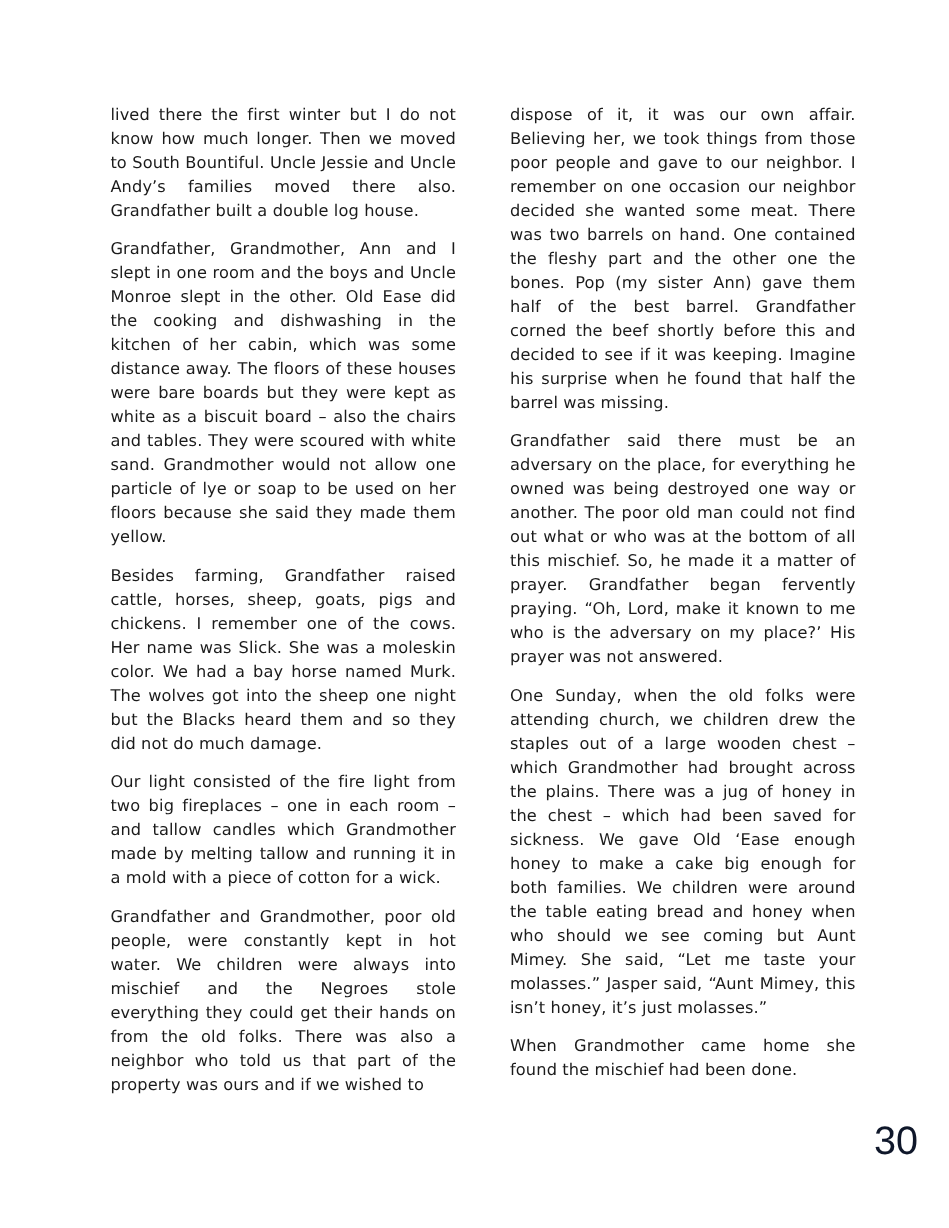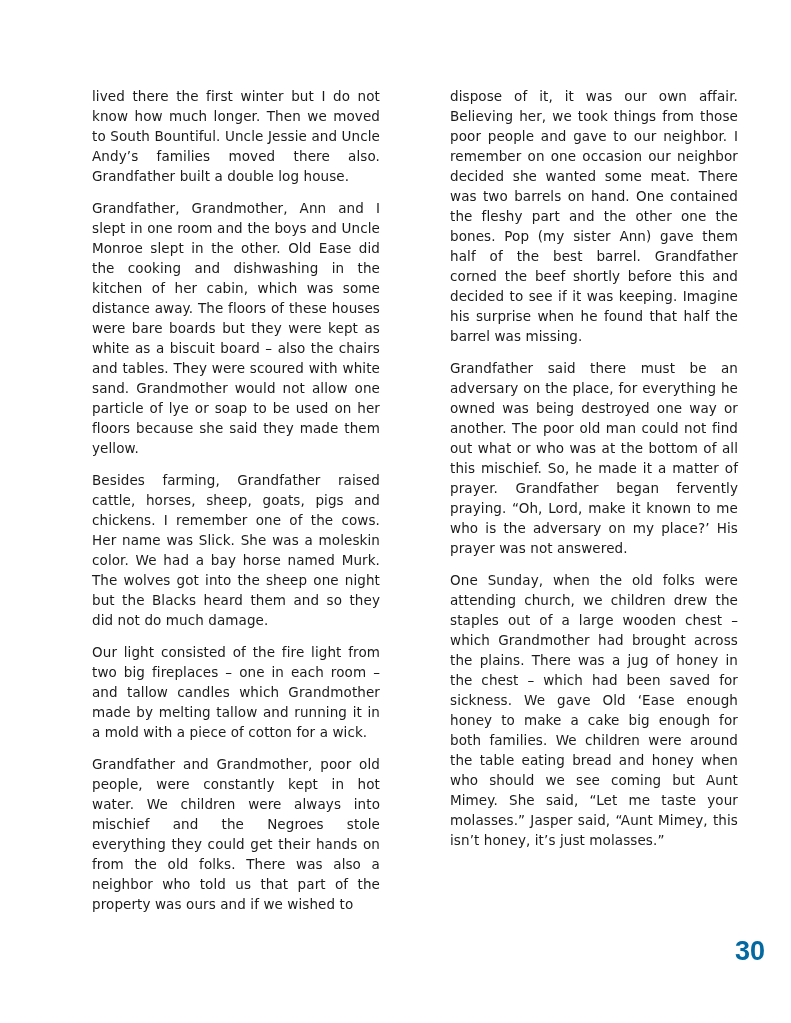--- a/index.html
+++ b/index.html
@@ -15,56 +15,56 @@
     overflow: hidden;
     font-family: "DejaVu Sans", sans-serif;
     color: #1b1b1b;
   }
   .columns {
     position: absolute;
     left: 92px;
     top: 86px;
     width: 618px;
     display: flex;
-    gap: 70px;
+    gap: 45px;
   }
   .col {
     width: 288px;
     flex: 0 0 288px;
   }
   .col p {
     margin: 0 0 12px 0;
     font-size: 13.5px;
     line-height: 20px;
     text-align: justify;
     letter-spacing: 0.1px;
   }
   .page-number {
     position: absolute;
     right: 26px;
     top: 934px;
     font-family: "Liberation Sans", sans-serif;
-    font-size: 27px;
+    font-size: 33px;
     line-height: 34px;
-    color: #0369a1;
-    font-weight: bold;
+    color: #0f172a;
   }
 </style>
 </head>
 <body>
 
 <div class="page">
   <main class="columns">
     <section class="col">
       <p>lived there the first winter but I do not know how much longer. Then we moved to South Bountiful.  Uncle Jessie and Uncle Andy’s families moved there also. Grandfather built a double log house.</p>
       <p>Grandfather, Grandmother, Ann and I slept in one room and the boys and Uncle Monroe slept in the other.  Old Ease did the cooking and dishwashing in the kitchen of her cabin, which was some distance away. The floors of these houses were bare boards but they were kept as white as a biscuit board – also the chairs and tables.  They were scoured with white sand.  Grandmother would not allow one particle of lye or soap to be used on her floors because she said they made them yellow.</p>
       <p>Besides farming, Grandfather raised cattle, horses, sheep, goats, pigs and chickens.  I remember one of the cows. Her name was Slick. She was a moleskin color. We had a bay horse named Murk. The wolves got into the sheep one night but the Blacks heard them and so they did not do much damage.</p>
       <p>Our light consisted of the fire light from two big fireplaces – one in each room – and tallow candles which Grandmother made by melting tallow and running it in a mold with a piece of cotton for a wick.</p>
       <p>Grandfather and Grandmother, poor old people, were constantly kept in hot water.  We children were always into mischief and the Negroes stole everything they could get their hands on from the old folks.  There was also a neighbor who told us that part of the property was ours and if we wished to</p>
     </section>
     <section class="col">
       <p>dispose of it, it was our own affair. Believing her, we took things from those poor people and gave to our neighbor.  I remember on one occasion our neighbor decided she wanted some meat.  There was two barrels on hand.  One contained the fleshy part and the other one the bones.  Pop (my sister Ann) gave them half of the best barrel. Grandfather corned the beef shortly before this and decided to see if it was keeping.  Imagine his surprise when he found that half the barrel was missing.</p>
       <p>Grandfather said there must be an adversary on the place, for everything he owned was being destroyed one way or another.  The poor old man could not find out what or who was at the bottom of all this mischief.  So, he made it a matter of prayer.  Grandfather began fervently praying.  “Oh, Lord, make it known to me who is the adversary on my place?’  His prayer was not answered.</p>
       <p>One Sunday, when the old folks were attending church, we children drew the staples out of a large wooden chest – which Grandmother had brought across the plains.  There was a jug of honey in the chest – which had been saved for sickness.  We gave Old ‘Ease enough honey to make a cake big enough for both families.  We children were around the table eating bread and honey when who should we see coming but Aunt Mimey. She said, “Let me taste your molasses.”  Jasper said, “Aunt Mimey, this isn’t honey, it’s just molasses.”</p>
+      <p>When Grandmother came home she found the mischief had been done.</p>
     </section>
   </main>
   <div class="page-number">30</div>
 </div>
 
 </body></html>

